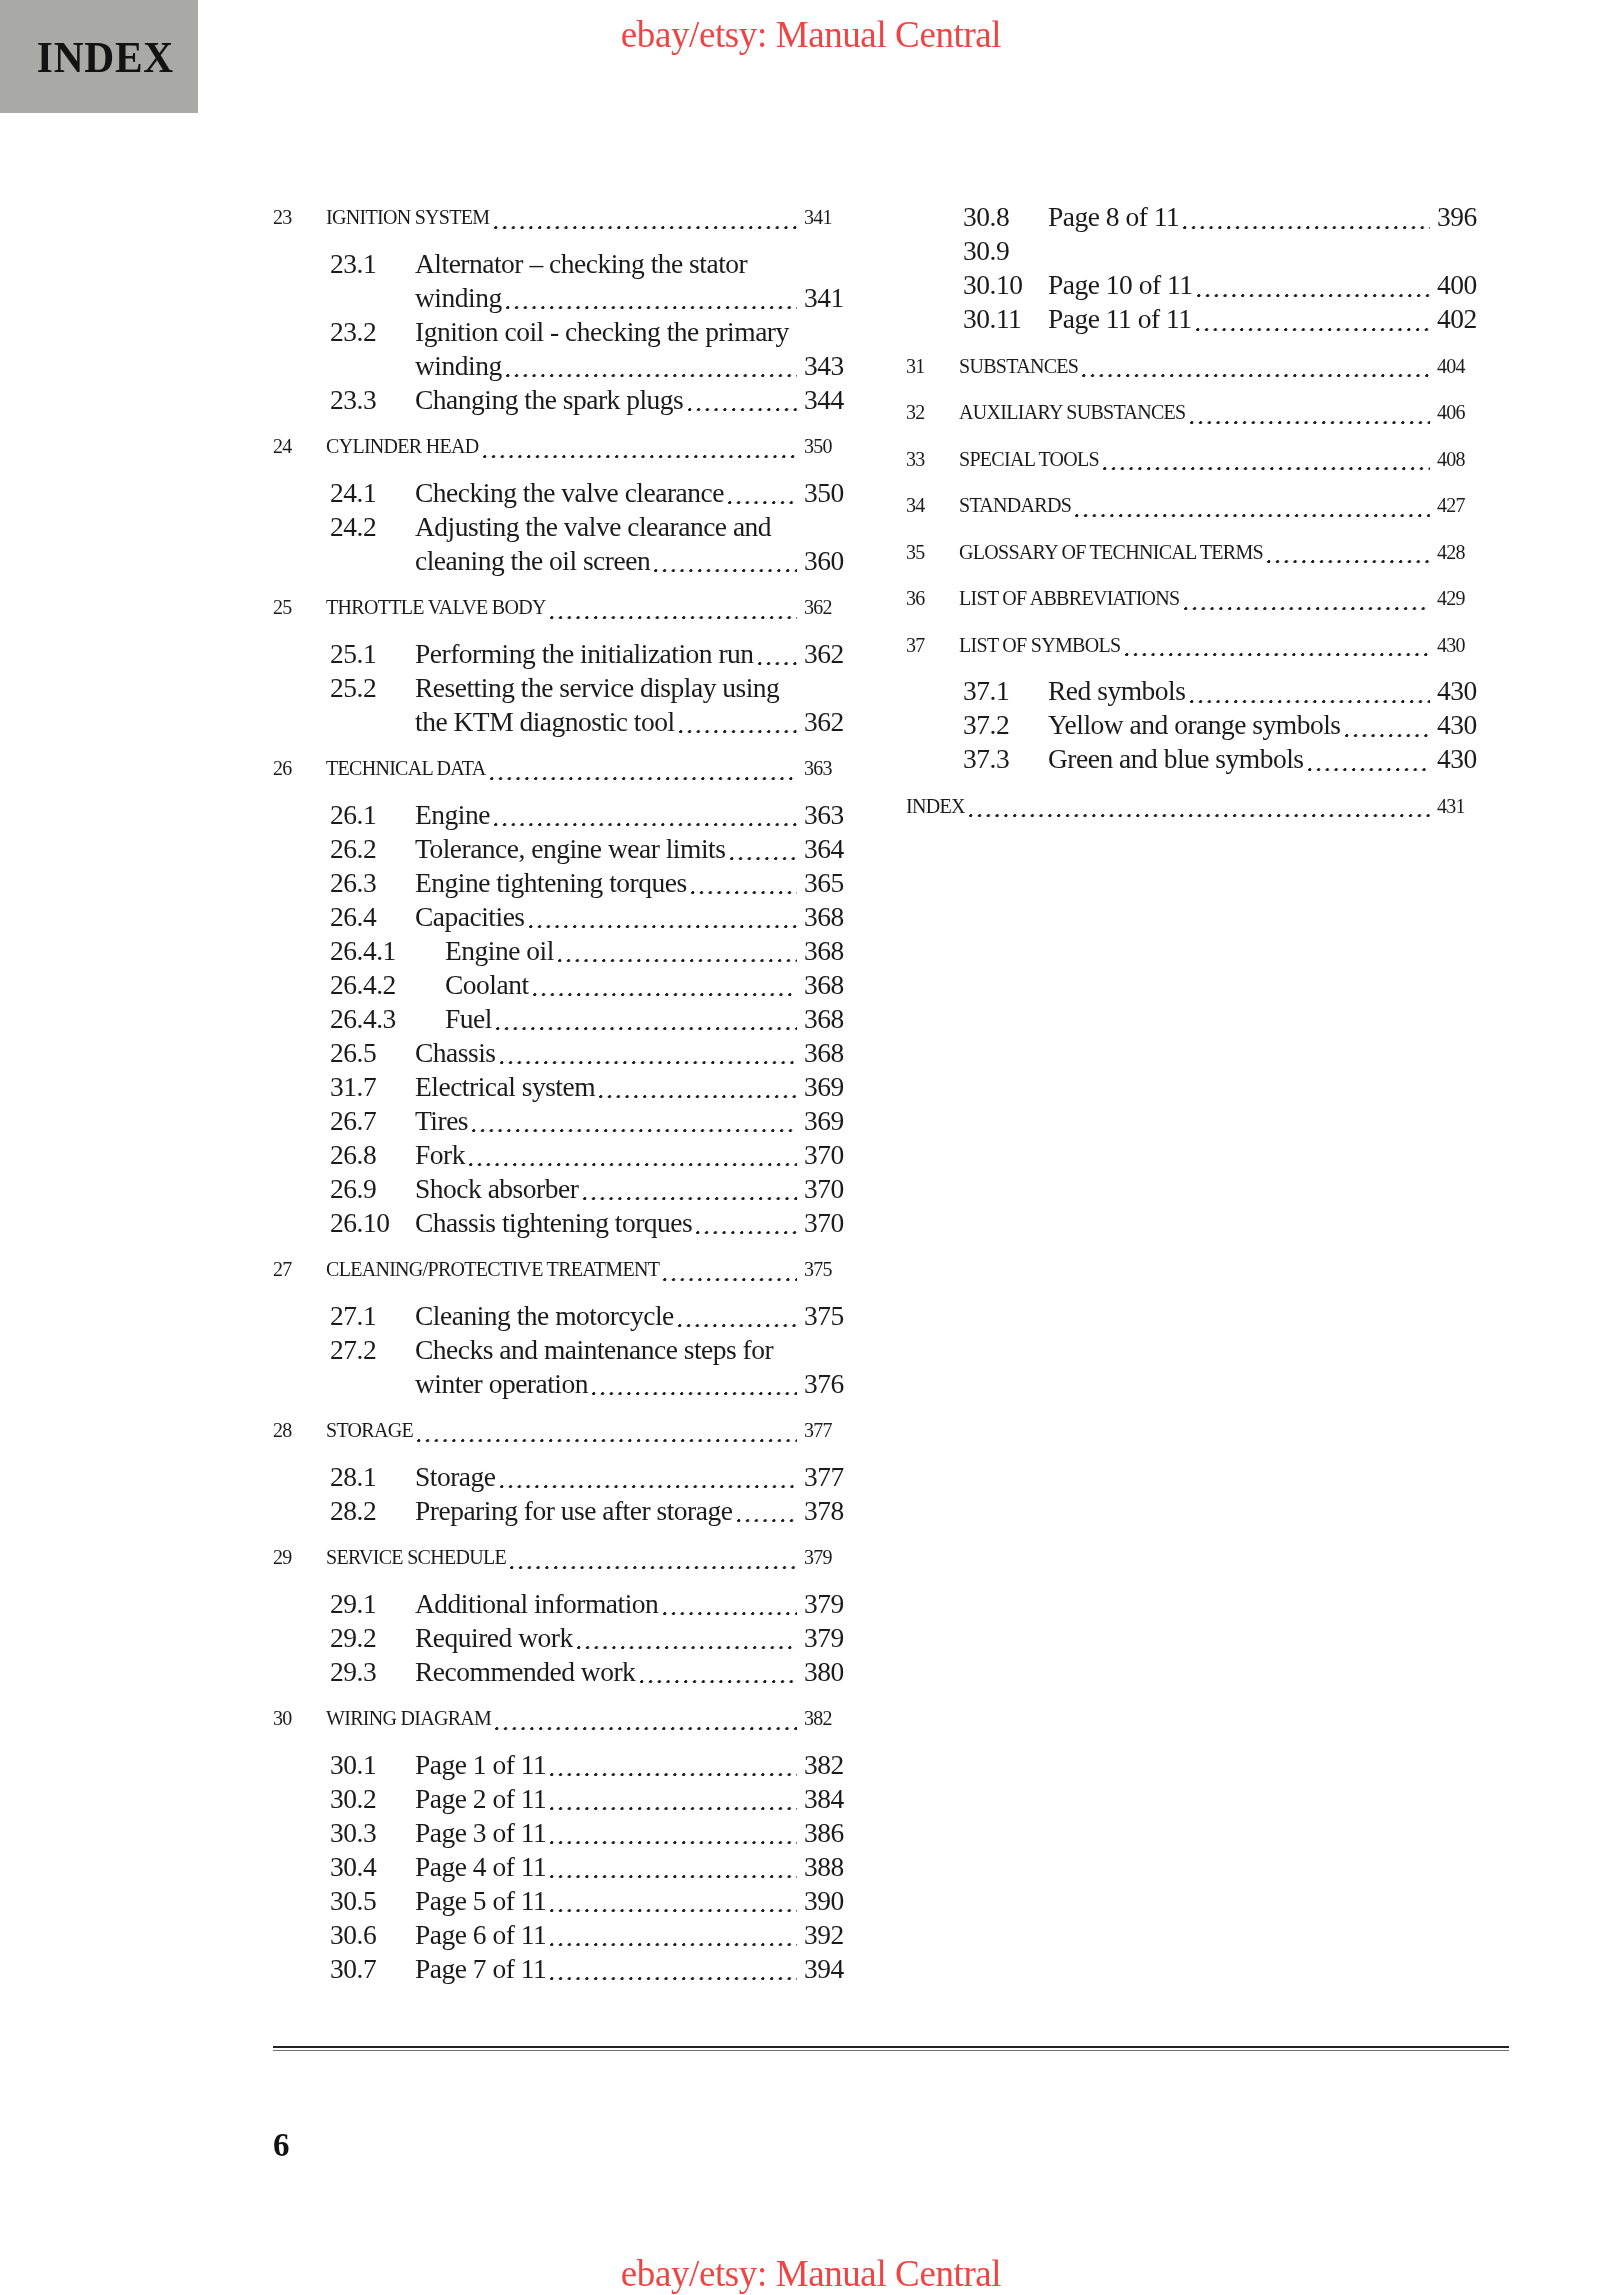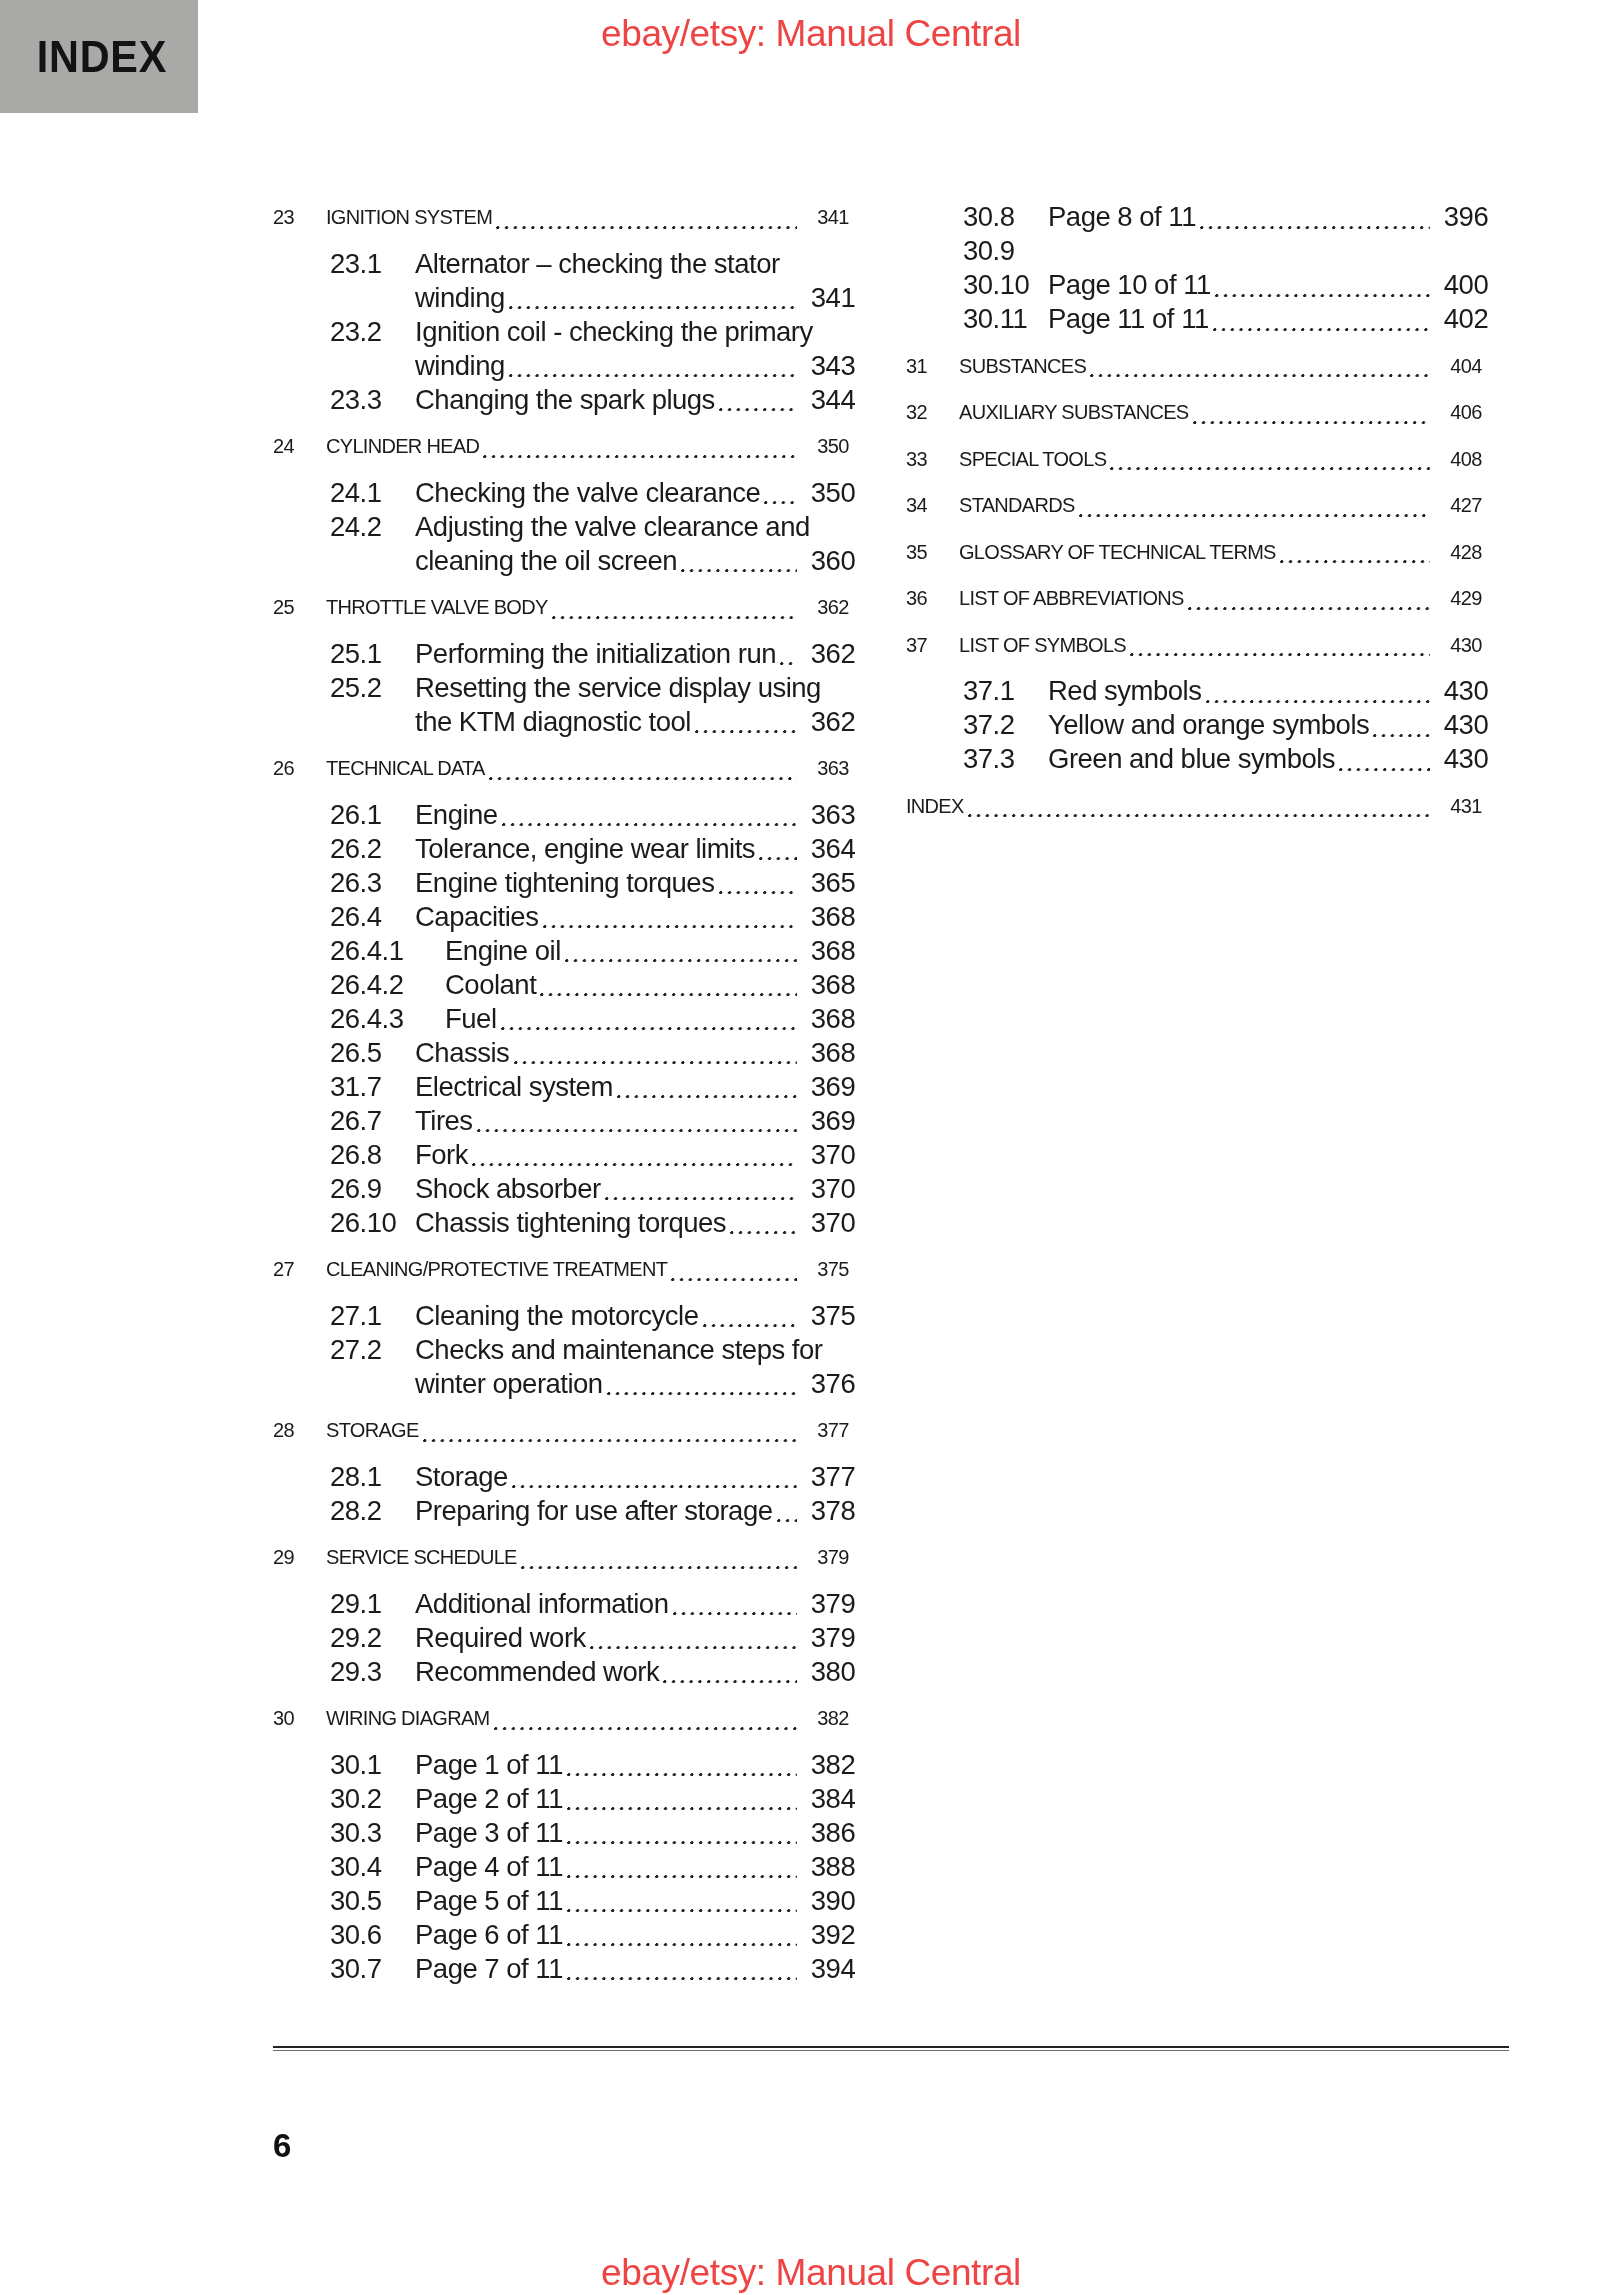--- a/index.html
+++ b/index.html
@@ -87,21 +87,21 @@
     height: 20px;
     margin: 0 6.7px 0 4.2px;
     background-image: radial-gradient(circle at 1.8px 1.8px, #1e1e1e 1.4px, rgba(0,0,0,0) 1.8px);
     background-size: 8.8px 4.2px;
     background-repeat: repeat-x;
     background-position: left bottom 4.2px;
   }
   .pageno {
     flex: none;
     width: 58px;
-    text-align: center;
+    text-align: left;
     white-space: nowrap;
   }
 
   
   .footer-rule {
     position: absolute;
     left: 273px;
     top: 2046px;
     width: 1236px;
     height: 5px;
@@ -114,21 +114,21 @@
     left: 273px;
     top: 2127px;
     font-weight: 700;
     font-size: 33px;
     color: #111111;
   }
 </style>
 </head>
 <body>
 
-<div class="page" style="color: rgb(27, 27, 27);">
+<div class="page" style="color: rgb(27, 27, 27); font-family: Liberation Serif, serif;">
 
   <div class="index-tab" style="background: rgb(169, 169, 167);">
     <span class="label">INDEX</span>
   </div>
 
   <div class="doc-title top">ebay/etsy: Manual Central</div>
 
   <div class="content">
     <div class="col">
         <div class="entry l1">

